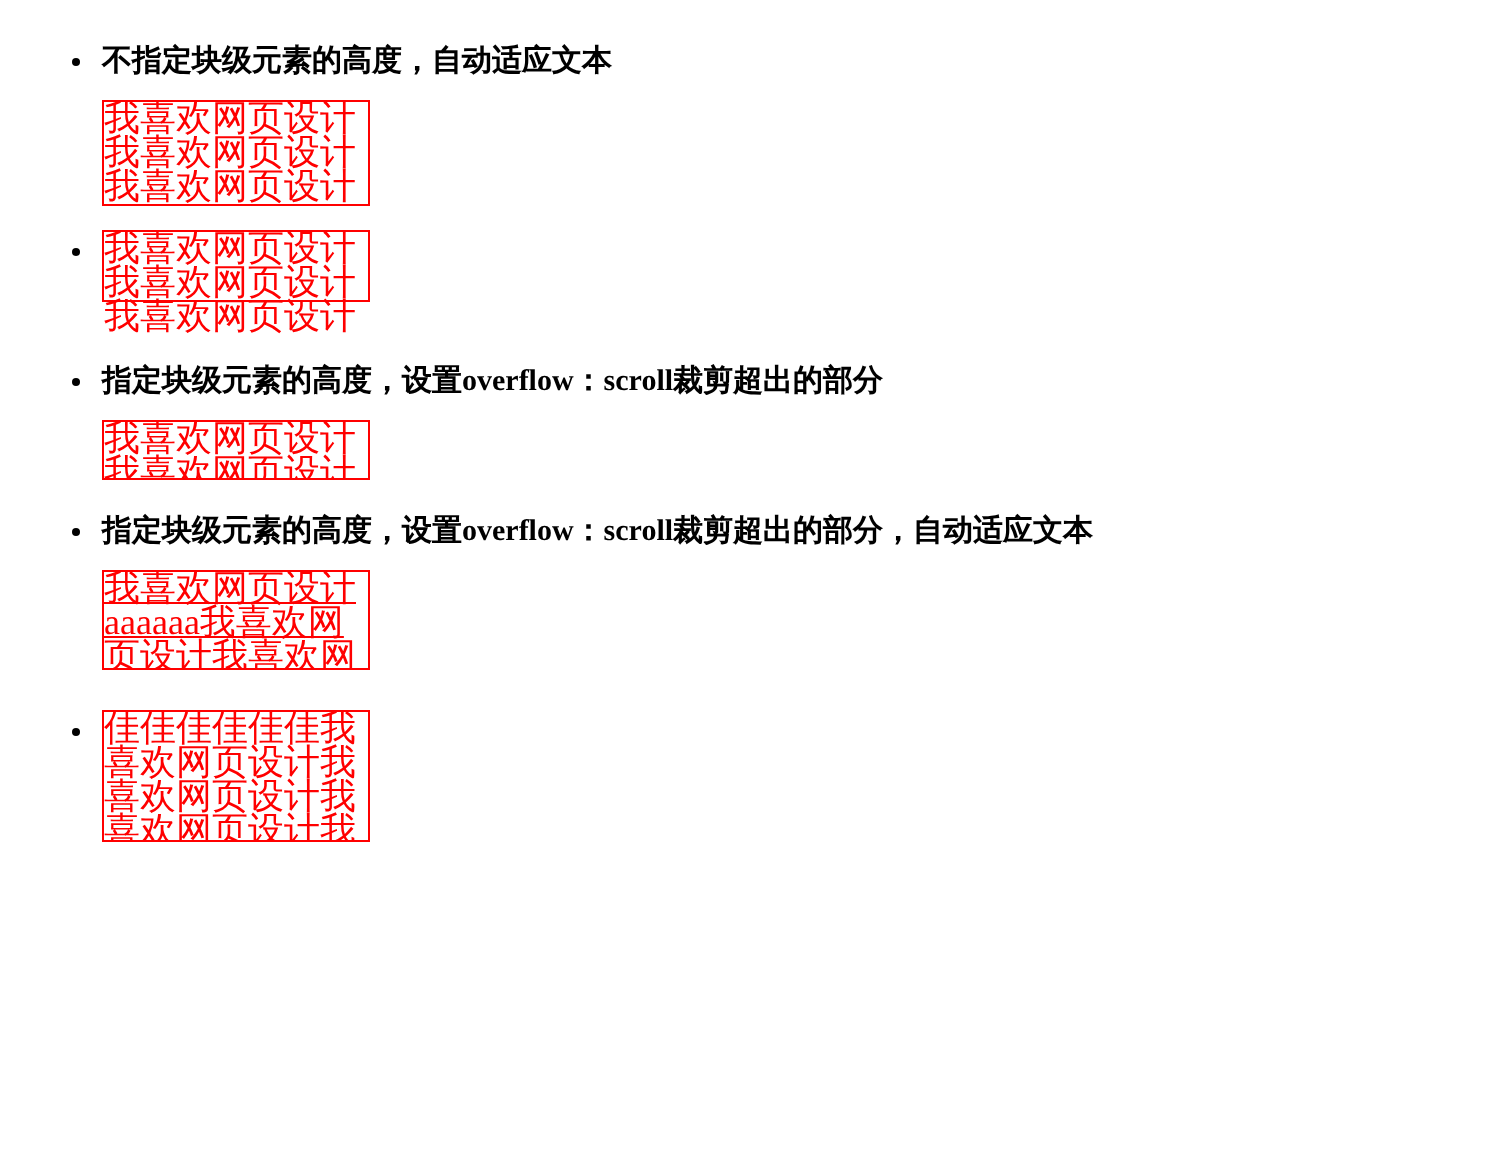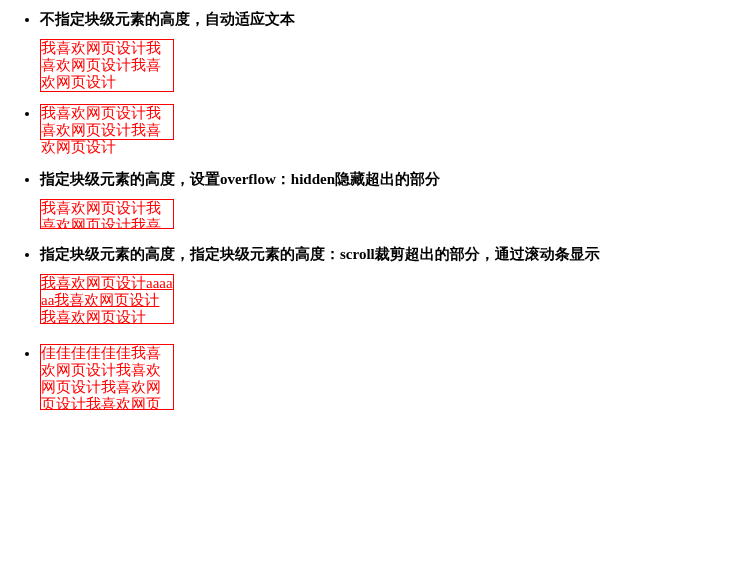--- a/index.html
+++ b/index.html
@@ -4,37 +4,37 @@
 <style>
   body {
     font-family: SimSun, "宋体", serif;
     font-size: 15px;
     margin: 0;
     padding: 10px 20px 10px 0;
     background: #fff;
     color: #000;
   }
   ul {
-    margin: 0;
+    margin: 11px;
     padding-left: 40px;
   }
   li {
     margin-bottom: 4px;
     list-style: disc;
   }
   .bullet-text {
     font-weight: bold;
     margin-bottom: 10px;
     display: block;
   }
   .box {
     border: 1px solid #ff0000;
     color: #ff0000;
     width: 132px;
-    font-size: 15px;
+    font-size: 18px;
     line-height: 17px;
     box-sizing: content-box;
     font-family: SimSun, "宋体", serif;
     margin-top: 6px;
     margin-bottom: 12px;
     word-break: break-all;
   }
   .box-auto {
     height: auto;
   }
@@ -87,23 +87,23 @@
 
 <ul>
   <li>
     <span class="bullet-text">不指定块级元素的高度，自动适应文本</span>
     <div class="box box-auto">我喜欢网页设计我喜欢网页设计我喜欢网页设计</div>
   </li>
   <li>
     <div class="box box-fixed-visible">我喜欢网页设计我喜欢网页设计我喜欢网页设计</div>
   </li>
   <li>
-    <span class="bullet-text">指定块级元素的高度，设置overflow：hidden隐藏超出的部分</span>
+    <span class="bullet-text">指定块级元素的高度，设置overflow：scroll裁剪超出的部分</span>
     <div class="box box-hidden">我喜欢网页设计我喜欢网页设计我喜欢网页设计</div>
   </li>
   <li>
-    <span class="bullet-text">指定块级元素的高度，指定块级元素的高度：scroll裁剪超出的部分，通过滚动条显示</span>
+    <span class="bullet-text">指定块级元素的高度，设置overflow：scroll裁剪超出的部分，自动适应文本</span>
     <div class="box box-scroll">我喜欢网页设计aaaaaa我喜欢网页设计我喜欢网页设计</div>
   </li>
   <li>
     <div class="box box-auto-of">佳佳佳佳佳佳我喜欢网页设计我喜欢网页设计我喜欢网页设计我喜欢网页设计我喜欢网页设计</div>
   </li>
 </ul>
 
 </body></html>

